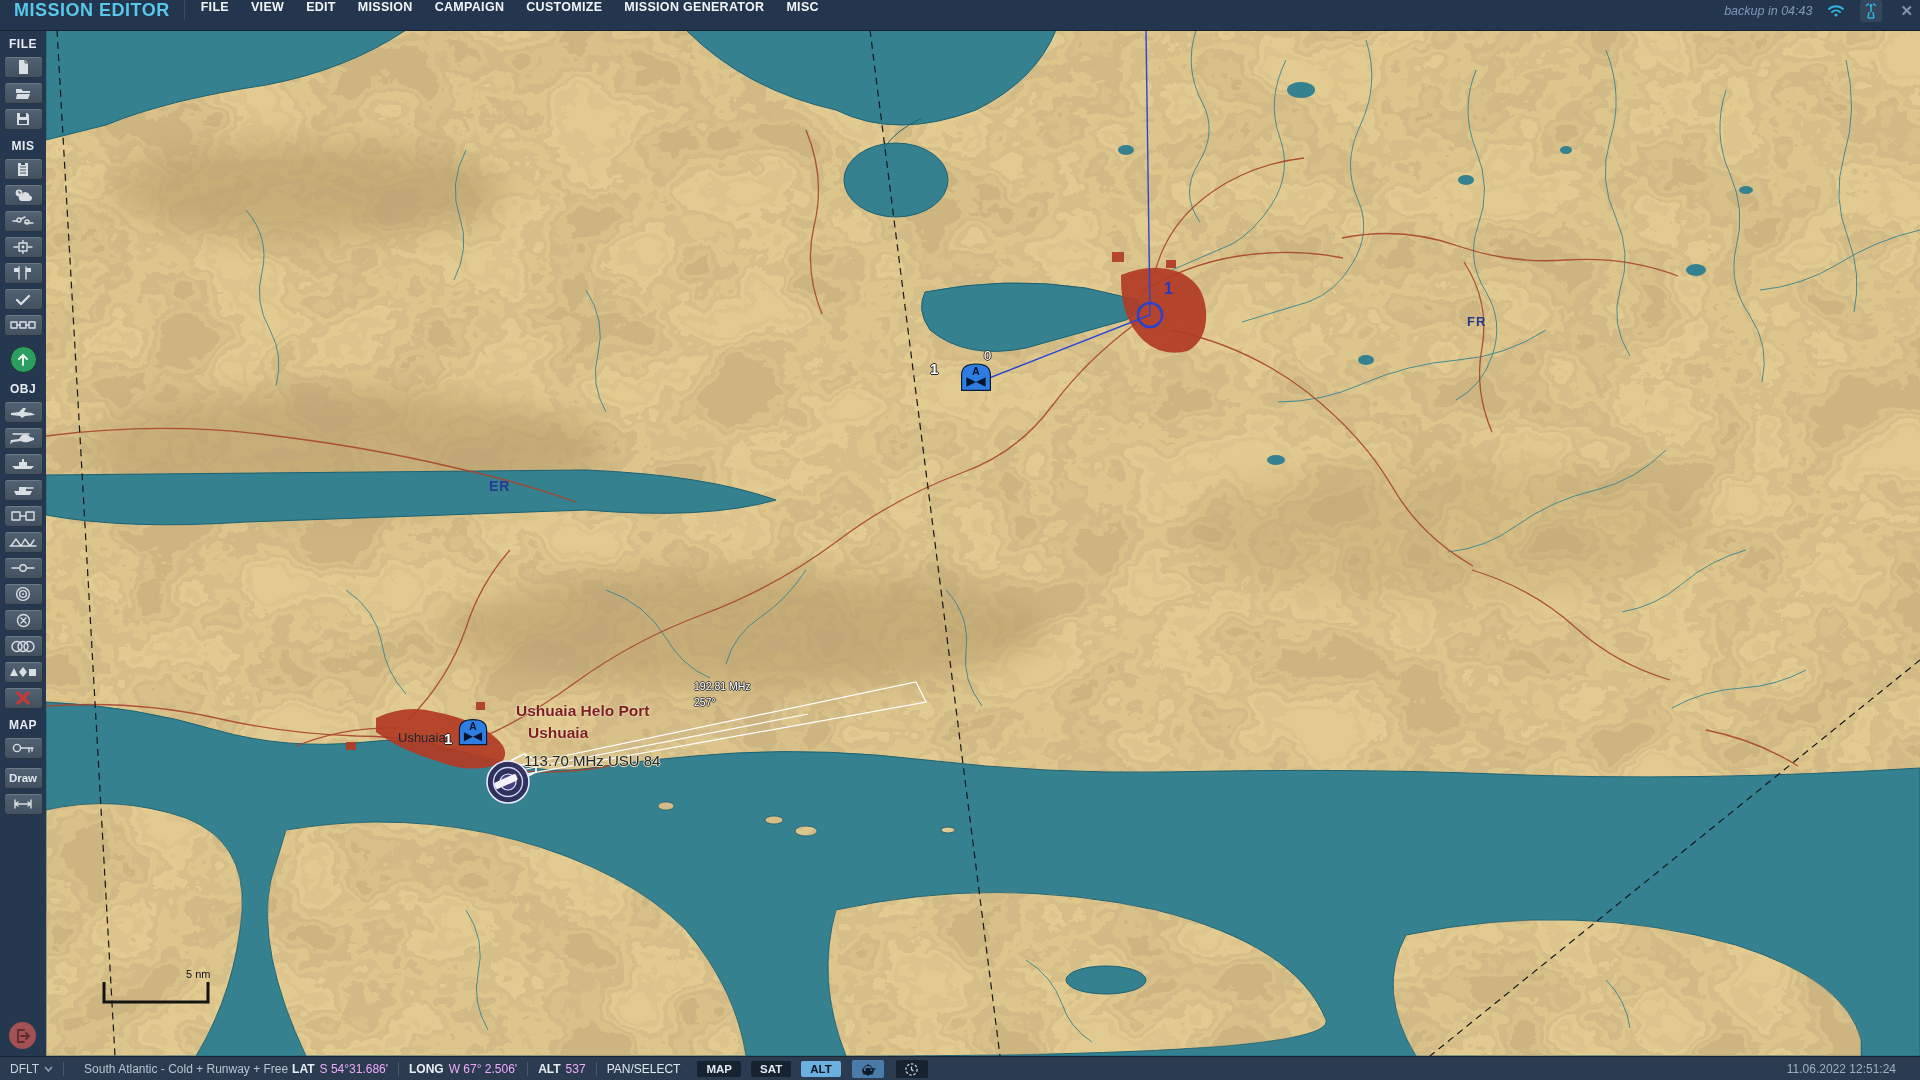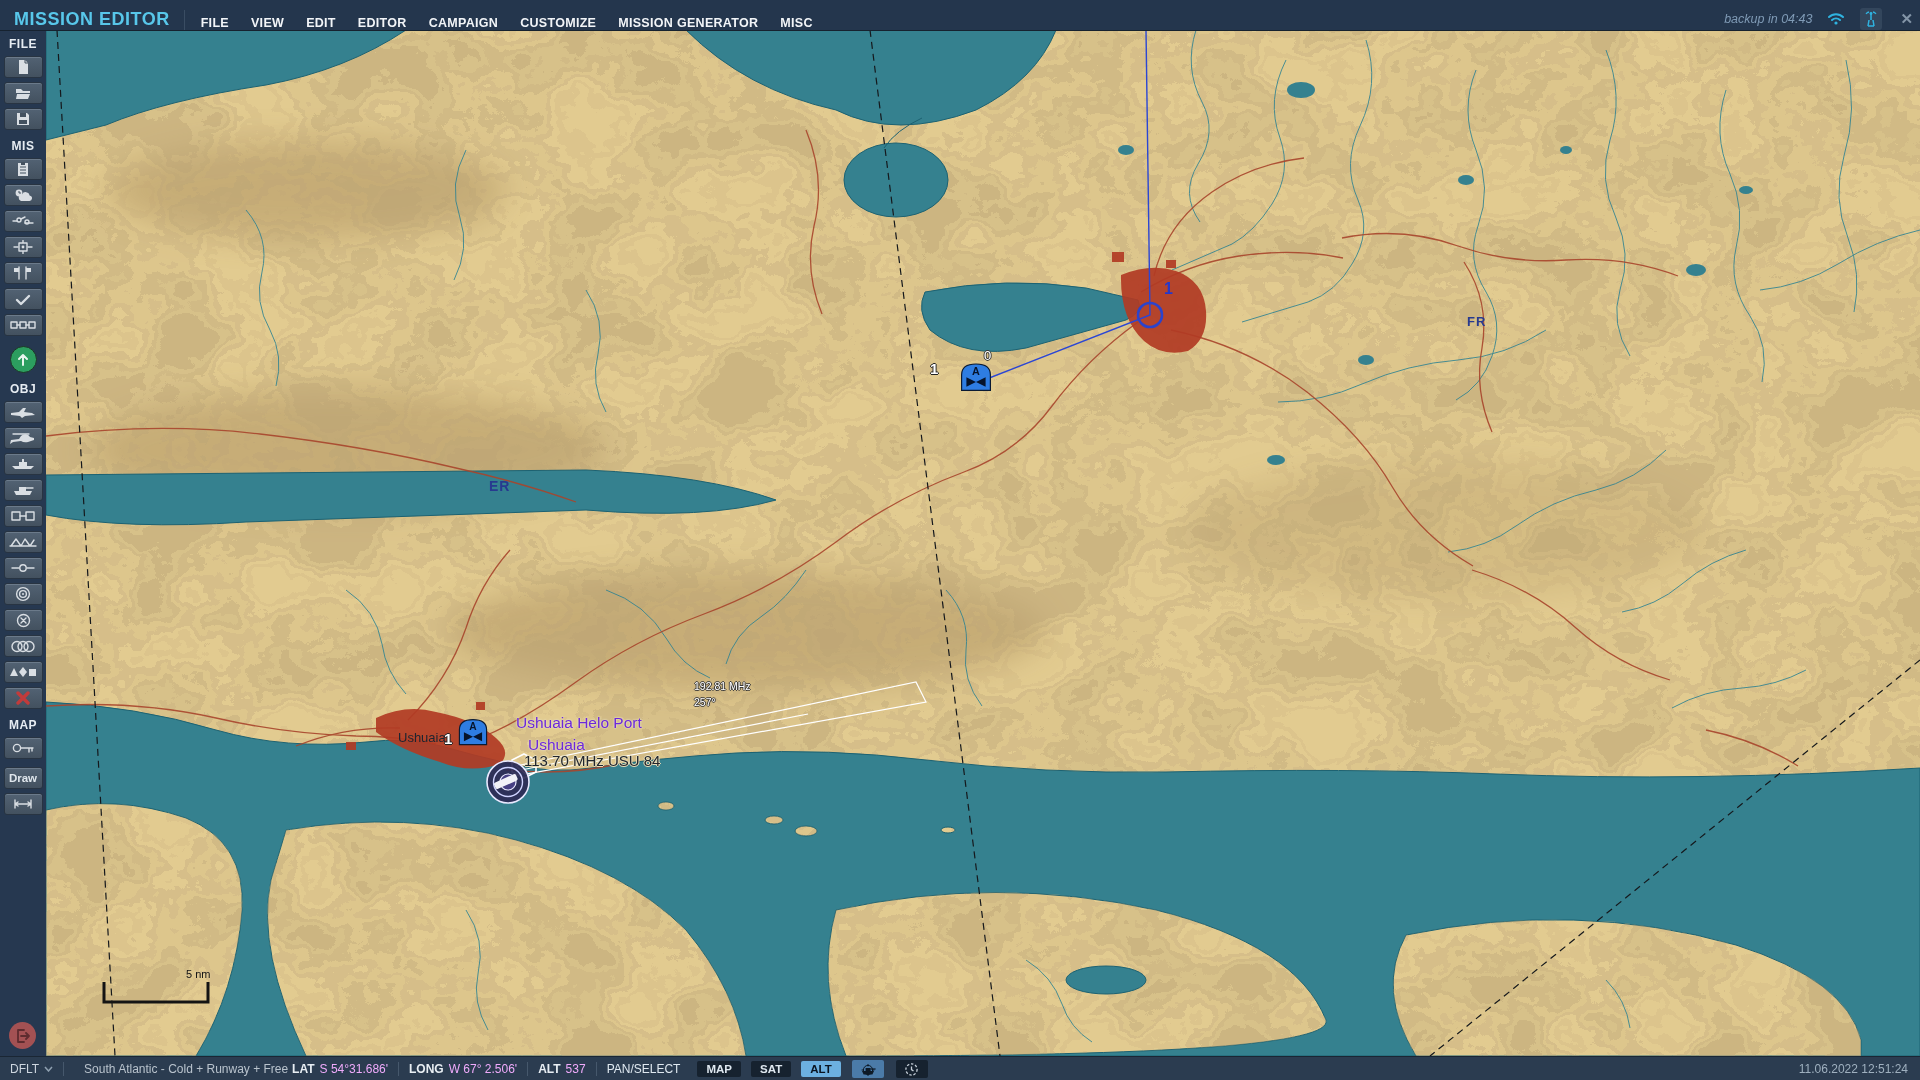--- a/index.html
+++ b/index.html
@@ -1,21 +1,21 @@
 <!DOCTYPE html>
 <html><head>
 <meta charset="utf-8">
 <style>
   html,body{margin:0;padding:0;background:#0d1520;width:1920px;height:1080px;overflow:hidden;
     font-family:"Liberation Sans",sans-serif;-webkit-font-smoothing:antialiased;}
   .app{position:relative;width:1920px;height:1080px;background:#263850;}
 
   
   .titlebar{position:absolute;left:0;top:0;width:1920px;height:30px;background:#24364d;
-    border-bottom:1px solid #16222f;display:flex;align-items:flex-end;z-index:30;}
+    border-bottom:1px solid #16222f;display:flex;align-items:flex-start;z-index:30;}
   .apptitle{color:#58c7ea;font-size:18px;font-weight:bold;letter-spacing:.5px;padding:0 14px 0 14px;}
   .title-divider{width:1px;height:20px;background:#3a4d63;margin-right:16px;}
   .menus{display:flex;gap:22px;}
   .menu-item{color:#f2f5f8;font-size:12.5px;font-weight:bold;letter-spacing:.3px;cursor:default;}
   .tb-right{margin-left:auto;display:flex;align-items:center;gap:14px;padding-right:3px;}
   .backup{color:#7f9ab5;font-size:12.5px;font-style:italic;}
   .tile{width:22px;height:22px;background:#33465c;border-radius:3px;display:flex;align-items:center;justify-content:center;}
   .close-x{color:#8395a7;font-size:15px;font-weight:bold;padding:0 4px;}
 
   
@@ -35,22 +35,22 @@
   .exit-btn{position:absolute;left:9px;top:992px;width:27px;height:27px;border-radius:50%;
     background:#a35153;display:flex;align-items:center;justify-content:center;}
   .ic{stroke:#d9dee3;fill:none;stroke-width:1.4;stroke-linecap:round;stroke-linejoin:round;}
   .icf{fill:#d9dee3;stroke:none;}
 
   
   .map{position:absolute;left:46px;top:30px;width:1874px;height:1026px;overflow:hidden;background:#e2cb90;}
   .map svg.decor{position:absolute;left:0;top:0;}
   .maplabel{position:absolute;white-space:nowrap;pointer-events:none;}
   .lbl-navy{color:#273a8f;font-size:14px;font-weight:bold;letter-spacing:1px;}
-  .lbl-bigblue{color:#6d28d9;font-size:15.5px;font-weight:normal;
-    text-shadow:0 0 2px #e8e2c8,0 0 2px #e8e2c8;margin-top:12px;}
+  .lbl-bigblue{color:#7f1d1d;font-size:15.5px;font-weight:bold;
+    text-shadow:0 0 2px #e8e2c8,0 0 2px #e8e2c8;}
   .lbl-white{color:#ffffff;font-size:10.5px;
     text-shadow:1px 0 0 #3a3a3a,-1px 0 0 #3a3a3a,0 1px 0 #3a3a3a,0 -1px 0 #3a3a3a;}
   .lbl-dark{color:#22262e;font-size:15px;
     text-shadow:1px 0 0 #e6dcb8,-1px 0 0 #e6dcb8,0 1px 0 #e6dcb8,0 -1px 0 #e6dcb8;}
   .lbl-wp-white{color:#ffffff;font-size:15px;font-weight:bold;
     text-shadow:1px 0 0 #222,-1px 0 0 #222,0 1px 0 #222,0 -1px 0 #222;}
   .lbl-wp-blue{color:#2438cc;font-size:16px;font-weight:bold;}
   .lbl-city-dark{color:#1c2430;font-size:13px;}
   .unit-icon{position:absolute;}
 
@@ -63,35 +63,35 @@
   .sb-value{color:#f0abfc;}
   .sb-mode{color:#dfe8f0;margin-right:12px;}
   .dflt{color:#cdd6df;display:flex;align-items:center;gap:5px;padding-left:10px;}
   .mission-name{color:#b9c3cd;width:208px;overflow:hidden;white-space:nowrap;margin-left:10px;}
   .sb-btn{background:#16222f;color:#dfe8f0;font-weight:bold;font-size:11.5px;border-radius:2px;
     padding:2px 9px;margin:0 5px;}
   .sb-btn.active{background:#6cb0e0;color:#0a1420;}
   .sb-iconbtn{width:32px;height:18px;border-radius:2px;margin:0 6px;display:flex;align-items:center;justify-content:center;}
   .sb-iconbtn.active{background:#4b7ba8;}
   .sb-iconbtn.dark{background:#16222f;}
-  .datetime{margin-left:auto;color:#9fb0bf;padding-right:12px;}
+  .datetime{margin-left:auto;color:#9fb0bf;padding-right:24px;}
 </style>
 </head>
 <body>
 
 <div class="app">
 
   <div class="titlebar">
     <div class="apptitle">MISSION EDITOR</div>
     <div class="title-divider"></div>
     <div class="menus">
       <span class="menu-item">FILE</span>
       <span class="menu-item">VIEW</span>
       <span class="menu-item">EDIT</span>
-      <span class="menu-item">EDITOR</span>
+      <span class="menu-item">MISSION</span>
       <span class="menu-item">CAMPAIGN</span>
       <span class="menu-item">CUSTOMIZE</span>
       <span class="menu-item">MISSION GENERATOR</span>
       <span class="menu-item">MISC</span>
     </div>
     <div class="tb-right">
       <span class="backup">backup in 04:43</span>
       <span>
         <svg width="20" height="16" viewBox="0 0 20 16">
           <path d="M3,8 a10,10 0 0 1 14,0 M6,11 a6,6 0 0 1 8,0" stroke="#2fb3e0" stroke-width="2" fill="none" stroke-linecap="round"></path>

